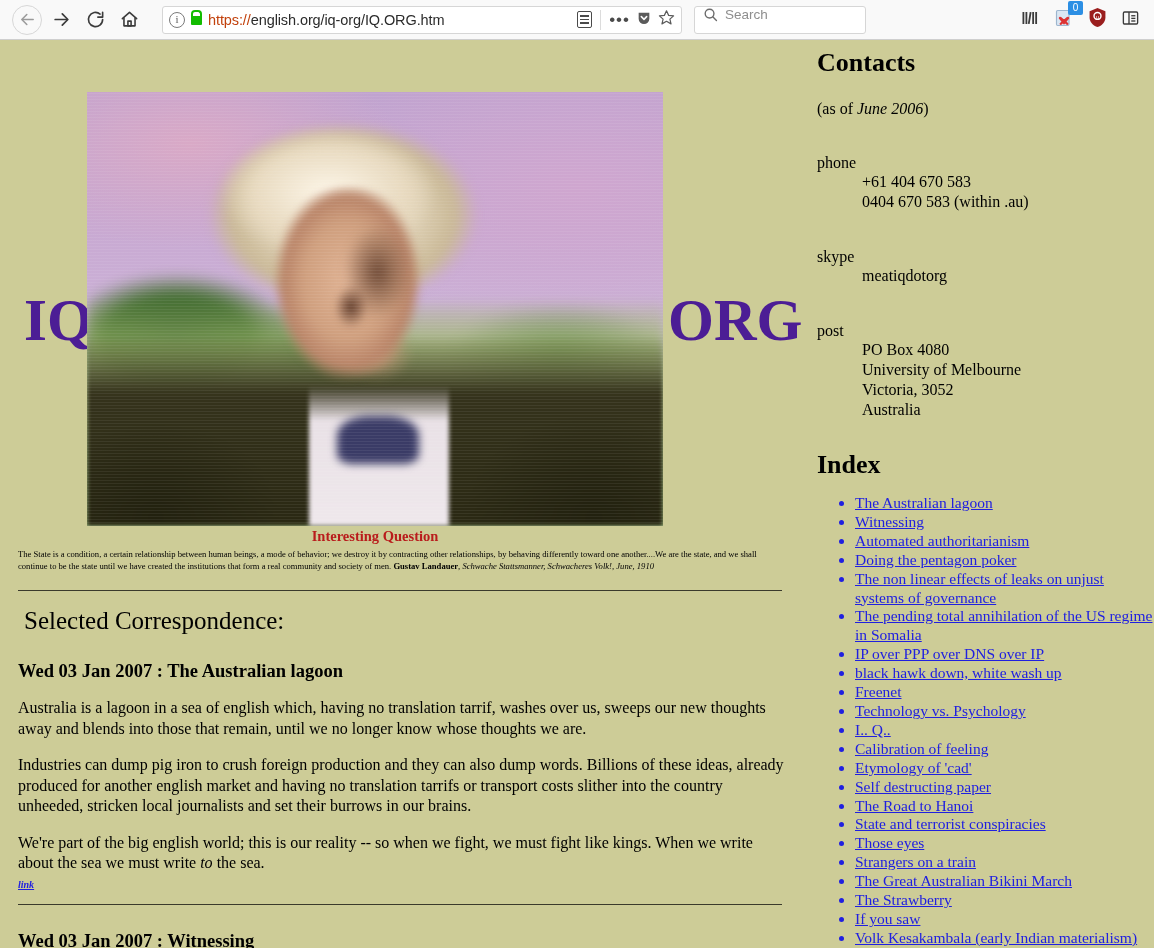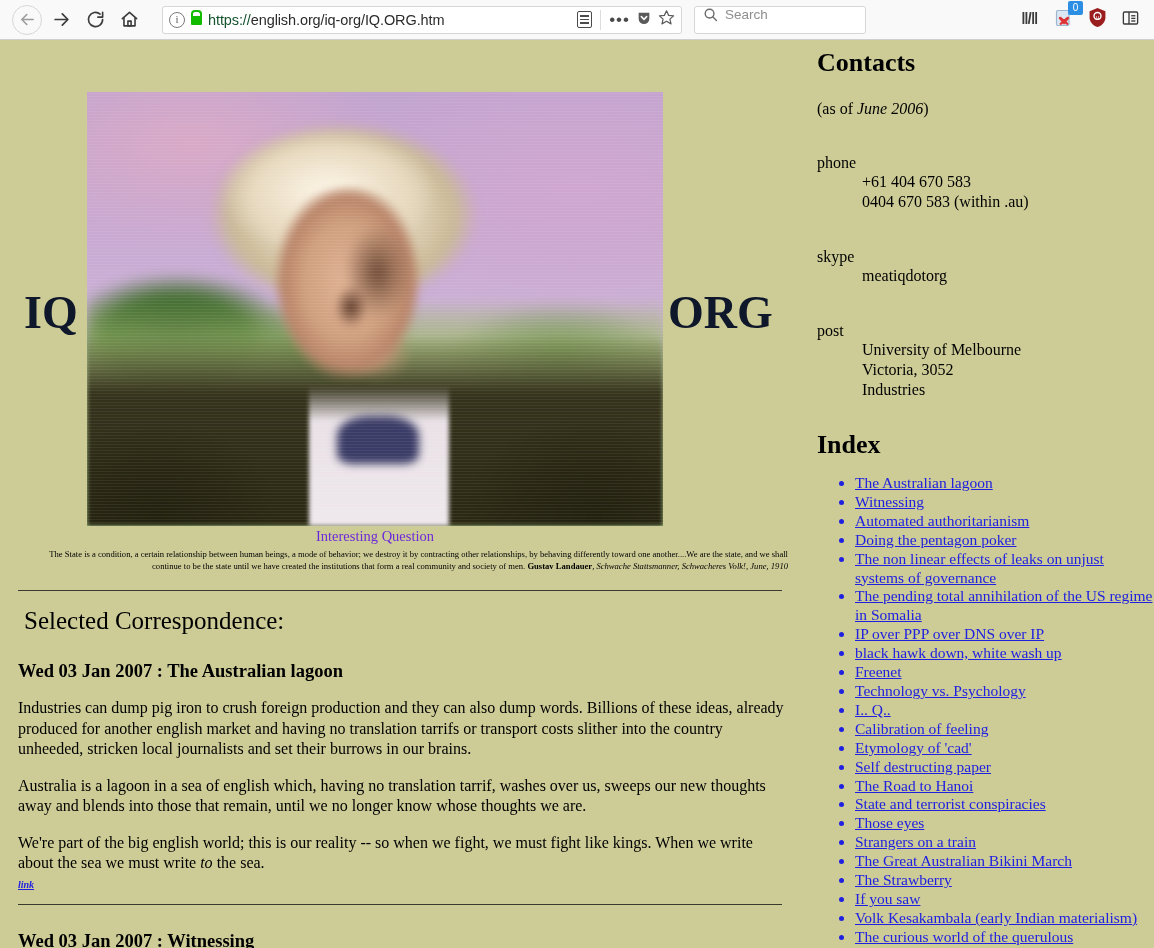--- a/index.html
+++ b/index.html
@@ -37,21 +37,21 @@
   .info-i{ width:16px;height:16px;border:1.3px solid #7a7a7a;border-radius:50%;
     font-size:11px;line-height:13px;text-align:center;color:#5a5a5a;flex:none;
     font-family:"Liberation Serif", serif;}
   .lock{ width:11px;height:9px;background:#12bc00;border-radius:1px;position:relative;flex:none;margin-top:2px;}
   .lock:before{content:"";position:absolute;width:7px;height:7px;border:2px solid #12bc00;
     border-bottom:none;border-radius:4px 4px 0 0;left:0px;top:-6px;}
   #url-text{
     flex:1; font-size:14.5px; color:#2b2b2b; white-space:nowrap; overflow:hidden;
     font-family:"Liberation Sans", sans-serif; letter-spacing:-0.1px;
   }
-  #url-text .dim{ color:#14532d; }
+  #url-text .dim{ color:#c2410c; }
   .reader-icon{width:15px;height:17px;border:1.6px solid #4a4a4a;border-radius:2px;flex:none;
     display:flex;flex-direction:column;justify-content:center;gap:2px;padding:2px;}
   .reader-icon i{display:block;height:1.6px;background:#4a4a4a;}
   .url-sep{width:1px;height:20px;background:#dcdcdc;margin:0 2px;flex:none;}
   .dots{font-size:17px;color:#4a4a4a;letter-spacing:1px;line-height:10px;flex:none;}
   .shield-grey{flex:none;}
   .star{flex:none;}
 
   #searchbar{
     width:172px;height:28px;background:#fff;border:1px solid #d6d6d6;border-radius:3px;
@@ -69,22 +69,22 @@
 
   
   #page{ position:relative; width:1154px; height:908px; background:#cdcc97; }
 
   #left-col{ position:absolute; left:0; top:0; width:800px; }
   #right-col{ position:absolute; left:805px; top:8px; width:349px; }
 
   
   #banner{ position:relative; height:438px; }
   #iq-word, #org-word{
-    position:absolute; top:246px; font-size:46px; font-weight:bold;
-    color:#0f172a; font-family:"Liberation Serif", serif; letter-spacing:0px;
+    position:absolute; top:246px; font-size:59px; font-weight:bold;
+    color:#4c1d95; font-family:"Liberation Serif", serif; letter-spacing:0px;
   }
   #iq-word{ left:24px; }
   #org-word{ left:668px; }
 
   #photo{
     position:absolute; left:87px; top:52px; width:576px; height:434px;
     overflow:hidden; background:#b79ac0;
   }
   .ph-sky{position:absolute;inset:0;
     background:
@@ -129,26 +129,26 @@
   .ph-navy{position:absolute;left:250px;bottom:62px;width:82px;height:48px;
     background:#3a3b66;filter:blur(4px);border-radius:40% 40% 20% 20%;}
   .ph-neck{position:absolute;left:238px;bottom:130px;width:100px;height:70px;
     background:radial-gradient(ellipse 50% 50% at 50% 40%, #c79a79 0%, rgba(199,154,121,0) 78%);
     filter:blur(4px);}
   .ph-grain{position:absolute;inset:0;opacity:.13;
     background-image:repeating-linear-gradient(0deg, rgba(255,255,255,.5) 0 1px, rgba(0,0,0,0) 1px 3px);}
 
   #photo-caption{
     position:absolute; top:488px; left:0; width:750px; text-align:center;
-    font-size:14.5px; font-weight:normal; color:#6d28d9;
+    font-size:14.5px; font-weight:bold; color:#b91c1c;
   }
 
   #quote{
     margin:70px 10px 0 18px; width:770px;
-    text-align:right; font-size:8.6px; line-height:12px; color:#000;
+    text-align:left; font-size:8.6px; line-height:12px; color:#000;
   }
   #quote .src{ font-weight:bold; }
   #quote .title{ font-style:italic; }
 
   hr.rule{ border:none; border-top:1.5px solid #3a3a2c; margin:18px 18px 0 18px; width:764px; }
 
   #sel-corr{ font-size:25px; font-weight:normal; margin:16px 0 0 24px; }
   .entry-head{ font-size:18.5px; font-weight:bold; margin:26px 0 0 18px; }
   .para{ font-size:16px; line-height:20.5px; margin:16px 18px 0 18px; width:766px; color:#000; }
   .para i{ font-style:italic; }
@@ -310,22 +310,22 @@
 
     <div id="quote">
       <span>The State is a condition, a certain relationship between human beings, a mode of behavior; we destroy it by contracting other relationships, by behaving differently toward one another....We are the state, and we shall continue to be the state until we have created the institutions that form a real community and society of men. </span><span class="src">Gustav Landauer</span><span class="title">, Schwache Stattsmanner, Schwacheres Volk!, June, 1910</span>
     </div>
 
     <hr class="rule">
 
     <div id="sel-corr">Selected Correspondence:</div>
 
     <div class="entry-head">Wed 03 Jan 2007 : The Australian lagoon</div>
+    <p class="para">Australia is a lagoon in a sea of english which, having no translation tarrif, washes over us, sweeps our new thoughts away and blends into those that remain, until we no longer know whose thoughts we are.</p>
     <p class="para">Industries can dump pig iron to crush foreign production and they can also dump words. Billions of these ideas, already produced for another english market and having no translation tarrifs or transport costs slither into the country unheeded, stricken local journalists and set their burrows in our brains.</p>
-    <p class="para">Australia is a lagoon in a sea of english which, having no translation tarrif, washes over us, sweeps our new thoughts away and blends into those that remain, until we no longer know whose thoughts we are.</p>
     <p class="para"><span>We're part of the big english world; this is our reality -- so when we fight, we must fight like kings. When we write about the sea we must write </span><i>to</i><span> the sea.</span></p>
     <a class="linklink" href="#">link</a>
 
     <hr class="rule" style="margin-top:12px;">
 
     <div class="entry-head">Wed 03 Jan 2007 : Witnessing</div>
   </div>
 
   <div id="right-col">
 
@@ -337,23 +337,24 @@
       <div class="clabel">phone</div>
       <div class="cval">+61 404 670 583</div>
       <div class="cval">0404 670 583 (within .au)</div>
     </div>
     <div class="cgroup">
       <div class="clabel">skype</div>
       <div class="cval">meatiqdotorg</div>
     </div>
     <div class="cgroup">
       <div class="clabel">post</div>
+      <div class="cval">PO Box 4080</div>
       <div class="cval">University of Melbourne</div>
       <div class="cval">Victoria, 3052</div>
-      <div class="cval">Industries</div>
+      <div class="cval">Australia</div>
     </div>
 
     <h2 class="side index">Index</h2>
 
     <ul id="index-list">
         <li><a href="#">The Australian lagoon</a></li>
         <li><a href="#">Witnessing</a></li>
         <li><a href="#">Automated authoritarianism</a></li>
         <li><a href="#">Doing the pentagon poker</a></li>
         <li><a href="#">The non linear effects of leaks on unjust systems of governance</a></li>

